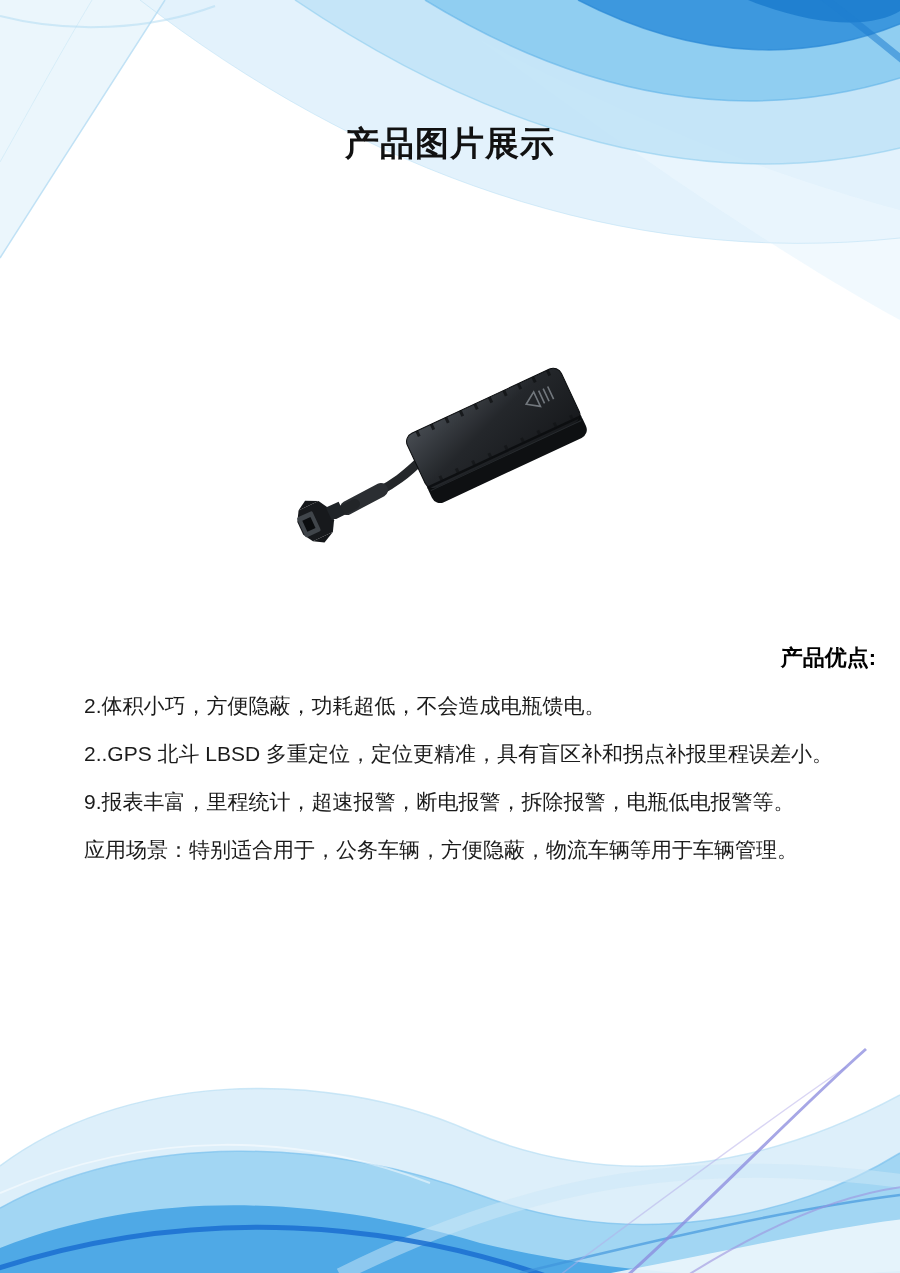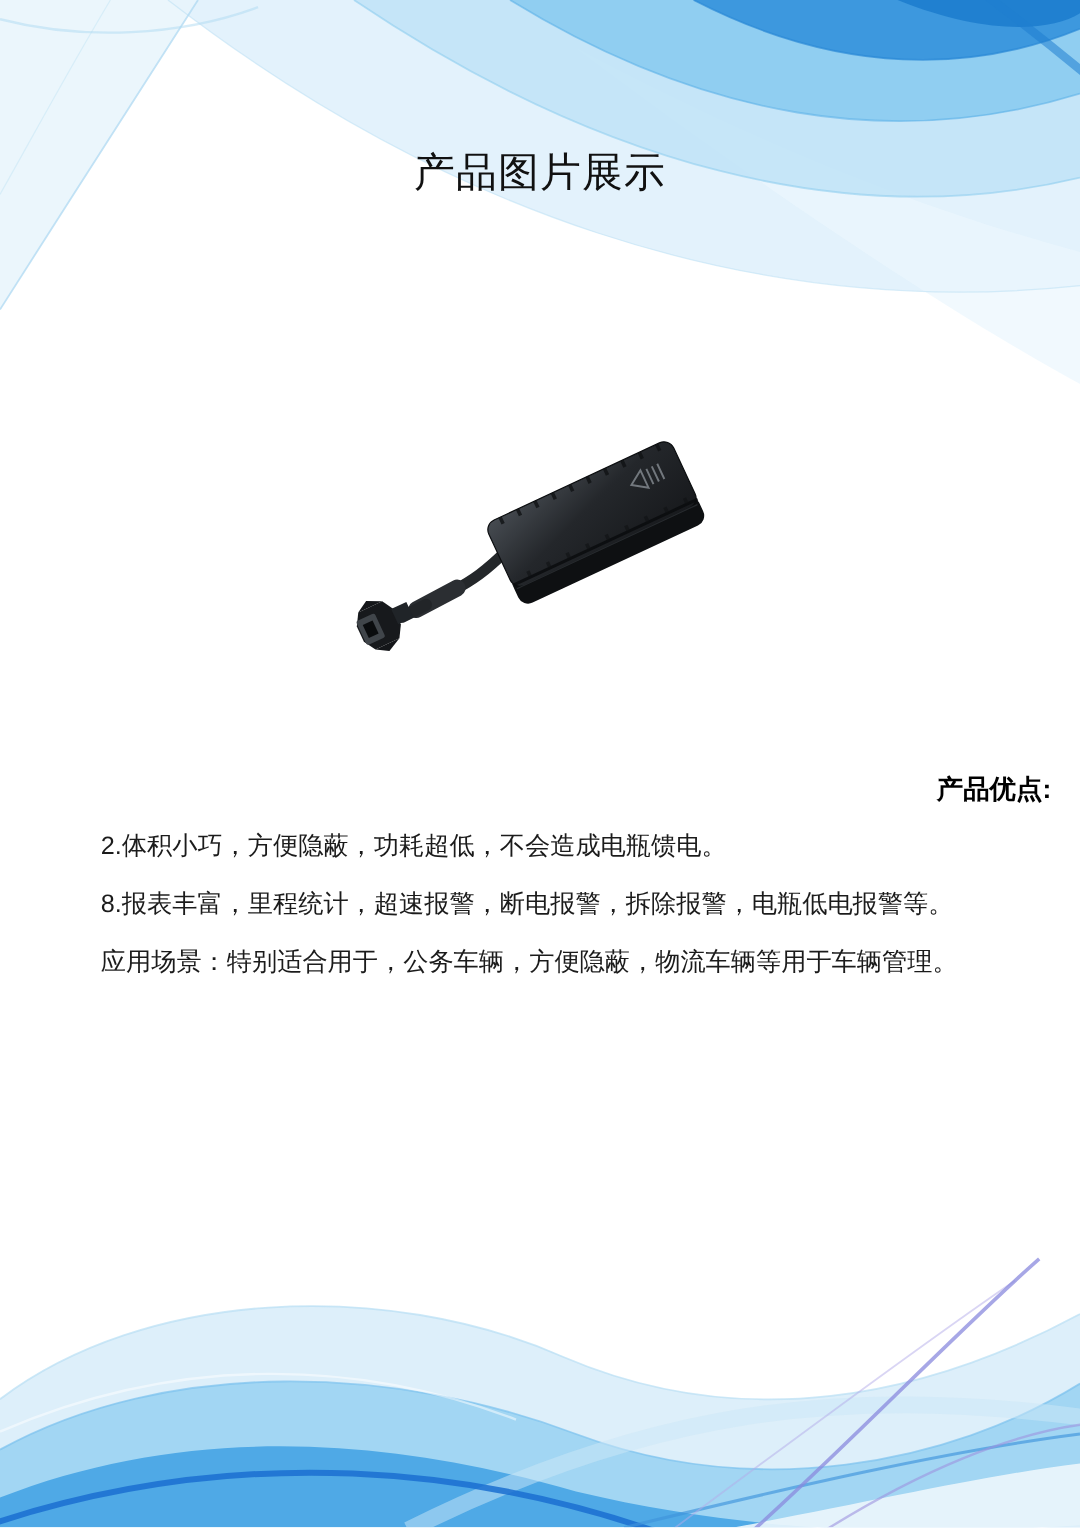--- a/index.html
+++ b/index.html
@@ -16,21 +16,21 @@
   .deco-top { top: 0; }
   .deco-bottom { bottom: 0; }
   .page-title {
     position: absolute;
     top: 121px;
     left: 0;
     width: 100%;
     margin: 0;
     text-align: center;
     font-size: 34px;
-    font-weight: 400;
+    font-weight: 700;
     letter-spacing: 1px;
     color: #111111;
     z-index: 3;
   }
   .device-figure {
     position: absolute;
     left: 285px;
     top: 350px;
     width: 320px;
     height: 215px;
@@ -113,21 +113,22 @@
       <g stroke="#7b8187" stroke-width="1.6" fill="none" opacity="0.9">
         <path d="M40,-12 L52,-20 L52,-4 Z"></path>
         <path d="M57,-19 L57,-5 M62,-19 L62,-5 M67,-19 L67,-5"></path>
       </g>
     </g>
   </svg>
 
   <div class="content">
     <p class="advantages-heading">产品优点:</p>
     <p class="advantage-item">2.体积小巧，方便隐蔽，功耗超低，不会造成电瓶馈电。</p>
-    <p class="advantage-item">8.报表丰富，里程统计，超速报警，断电报警，拆除报警，电瓶低电报警等。</p>
+    <p class="advantage-item">2..GPS 北斗 LBSD 多重定位，定位更精准，具有盲区补和拐点补报里程误差小。</p>
+    <p class="advantage-item">9.报表丰富，里程统计，超速报警，断电报警，拆除报警，电瓶低电报警等。</p>
     <p class="application-scenario">应用场景：特别适合用于，公务车辆，方便隐蔽，物流车辆等用于车辆管理。</p>
   </div>
 
   <svg class="deco deco-bottom" width="900" height="230" viewBox="0 0 900 230" aria-hidden="true">
     <path d="M0,123 C120,32 320,22 470,88 C620,152 770,122 900,52 L900,230 L0,230 Z" fill="#d4ebf9" opacity="0.8"></path>
     <path d="M0,123 C120,32 320,22 470,88 C620,152 770,122 900,52" fill="none" stroke="#b8def4" stroke-width="1.5" opacity="0.7"></path>
     <path d="M0,165 C140,88 330,95 480,152 C630,208 790,178 900,110 L900,230 L0,230 Z" fill="#9bd3f2" opacity="0.9"></path>
     <path d="M0,165 C140,88 330,95 480,152 C630,208 790,178 900,110" fill="none" stroke="#7cc2ee" stroke-width="1.5" opacity="0.7"></path>
     <path d="M0,150 C150,85 300,90 430,140" fill="none" stroke="#ffffff" stroke-width="2" opacity="0.5"></path>
     <path d="M0,205 C160,142 330,156 480,200 C640,238 780,236 900,228 L900,230 L0,230 Z" fill="#4fa9e6"></path>

